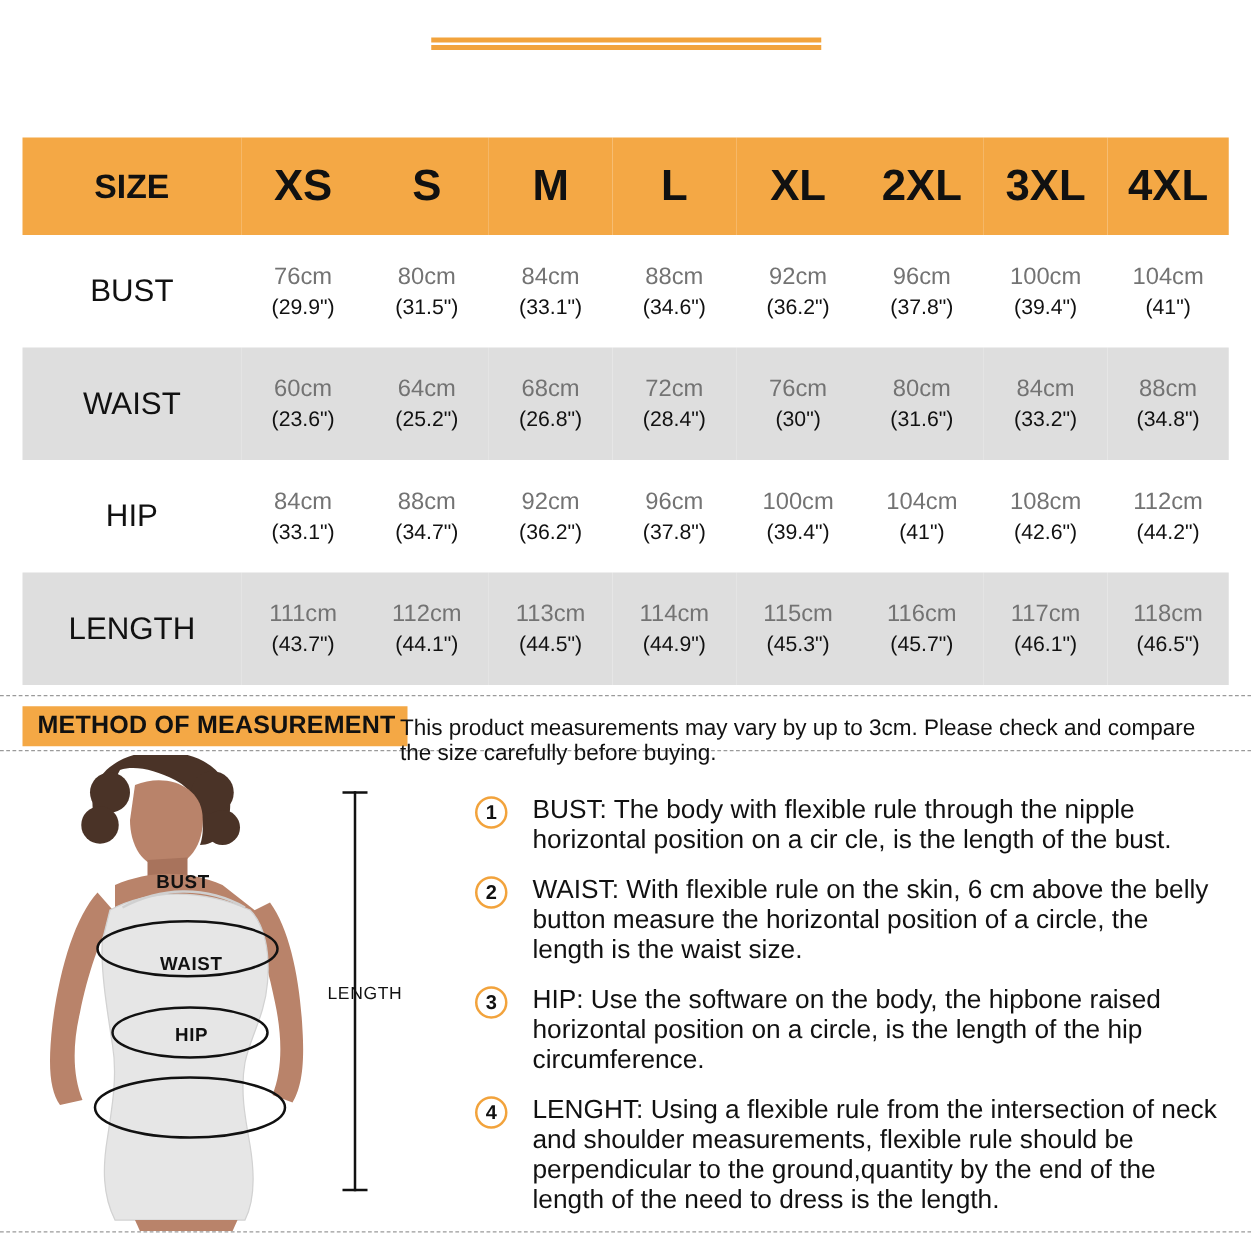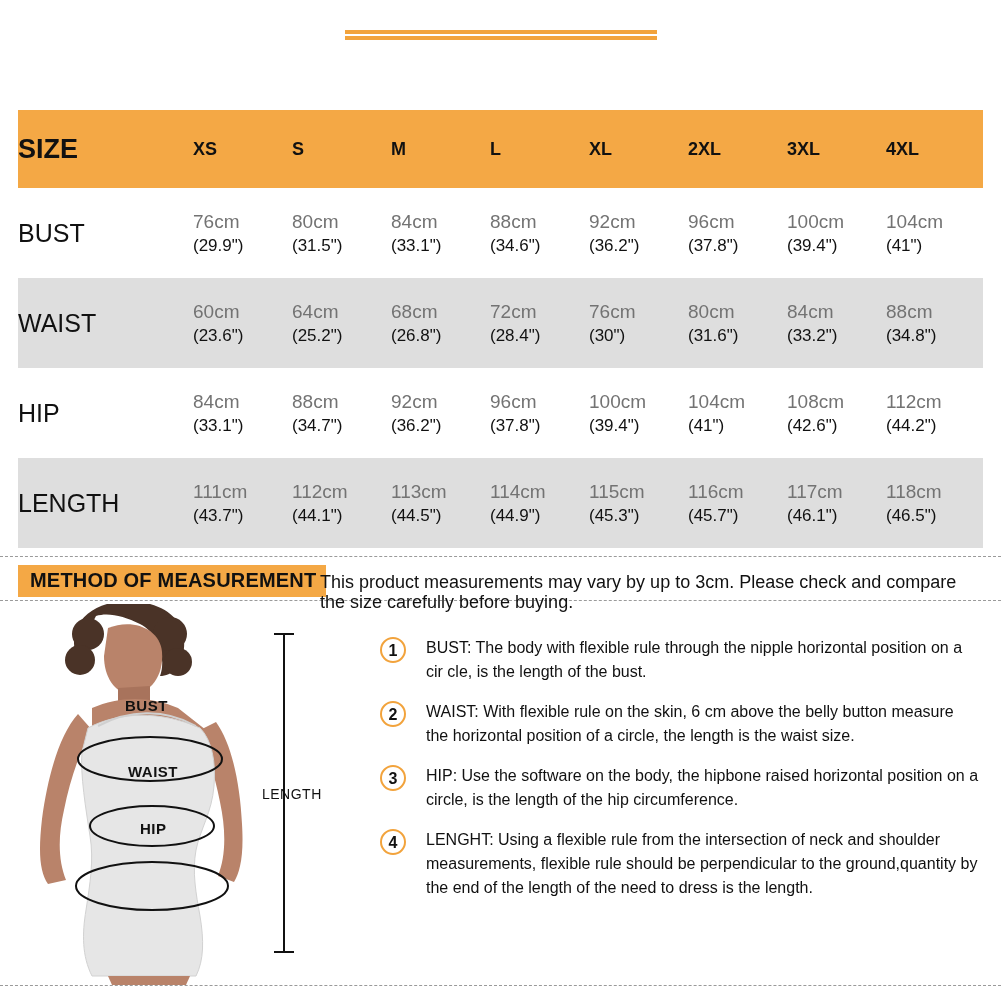--- a/index.html
+++ b/index.html
@@ -34,27 +34,27 @@
 
   
   .size-table {
     position: absolute;
     left: 18px; top: 110px;
     width: 965px;
     border-collapse: collapse;
     table-layout: fixed;
   }
   .size-table th, .size-table td {
-    text-align: left;
+    text-align: center;
     vertical-align: middle;
   }
   .size-table thead th {
     background: #f4a845;
     height: 78px;
-    font-size: 18px;
+    font-size: 35px;
     font-weight: bold;
     color: #111;
   }
   .size-table thead th.col-label { font-size: 27px; }
   .size-table tbody tr.odd td { background: #ffffff; }
   .size-table tbody tr.even td { background: #dedede; }
   .size-table tbody td { height: 90px; }
   .row-label {
     font-size: 25px;
     font-weight: normal;
@@ -151,21 +151,21 @@
     width: 26px; height: 26px;
     border: 2px solid #f2a33c;
     border-radius: 50%;
     color: #111;
     font-size: 16px;
     font-weight: bold;
     line-height: 23px;
     text-align: center;
   }
   .instr-text {
-    font-size: 16px;
+    font-size: 21px;
     line-height: 24px;
     color: #111;
   }
 </style>
 </head>
 <body>
 
 <div class="page">
 
   <div class="title-wrap">

